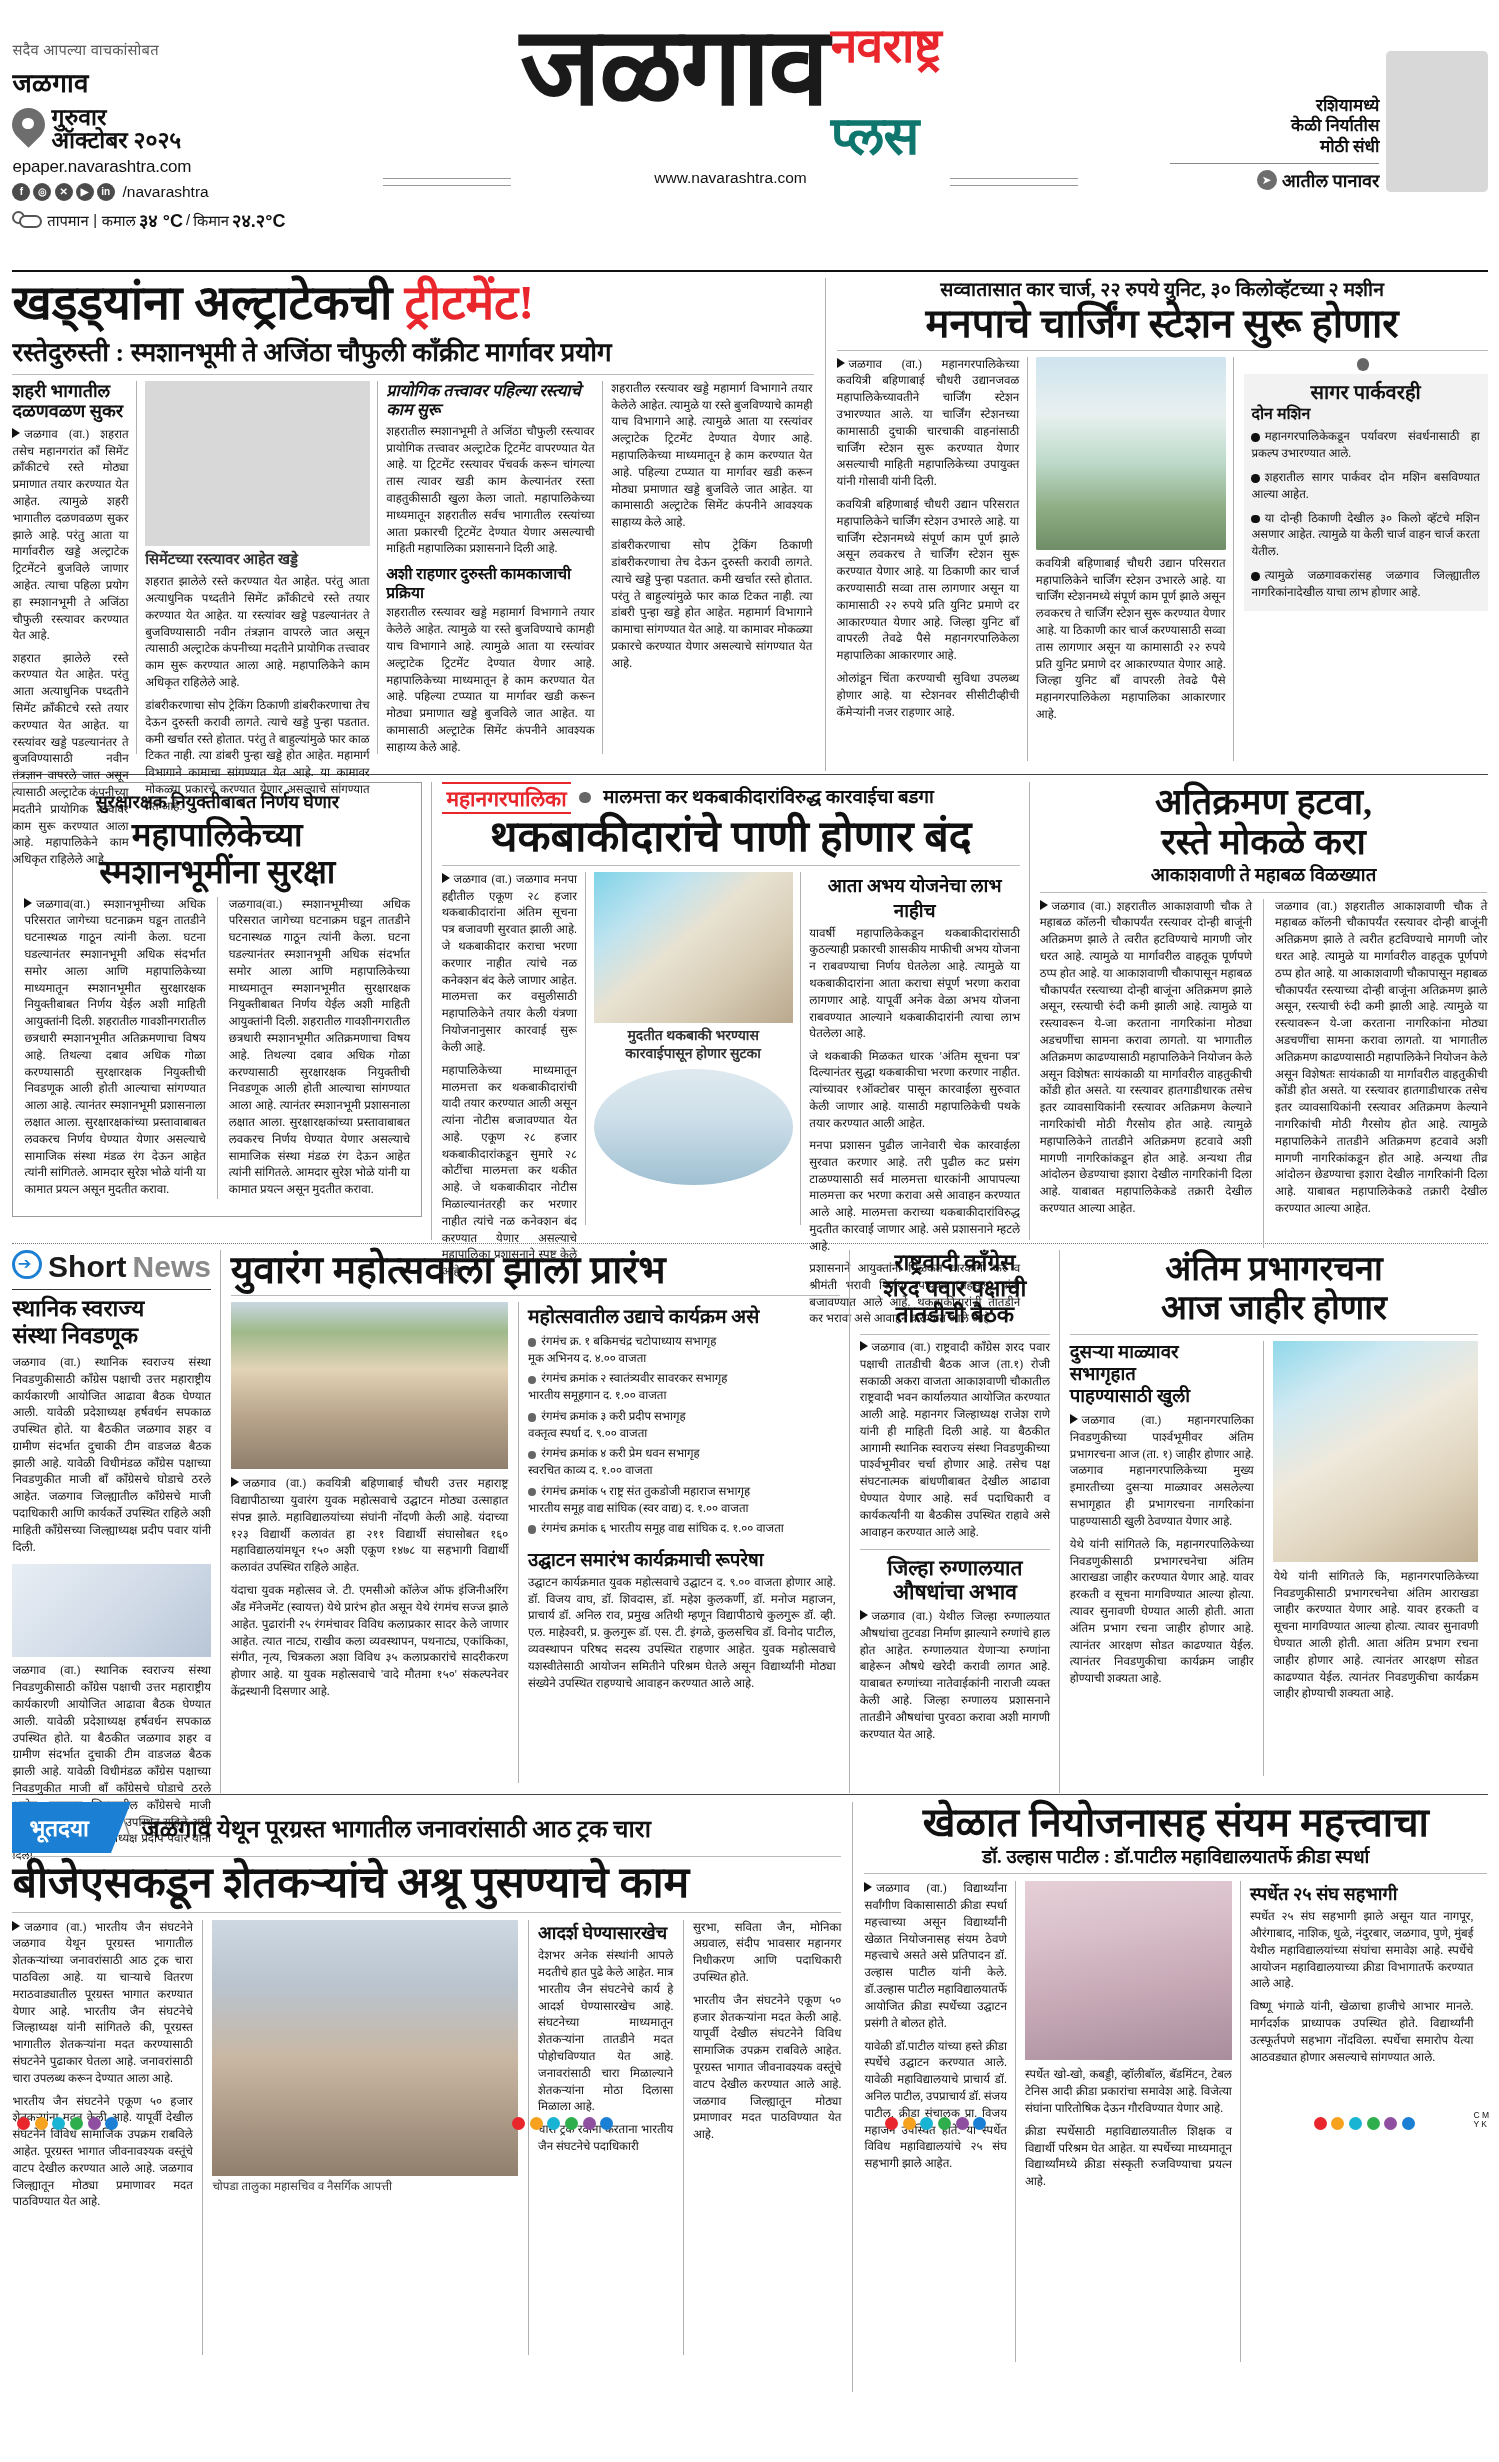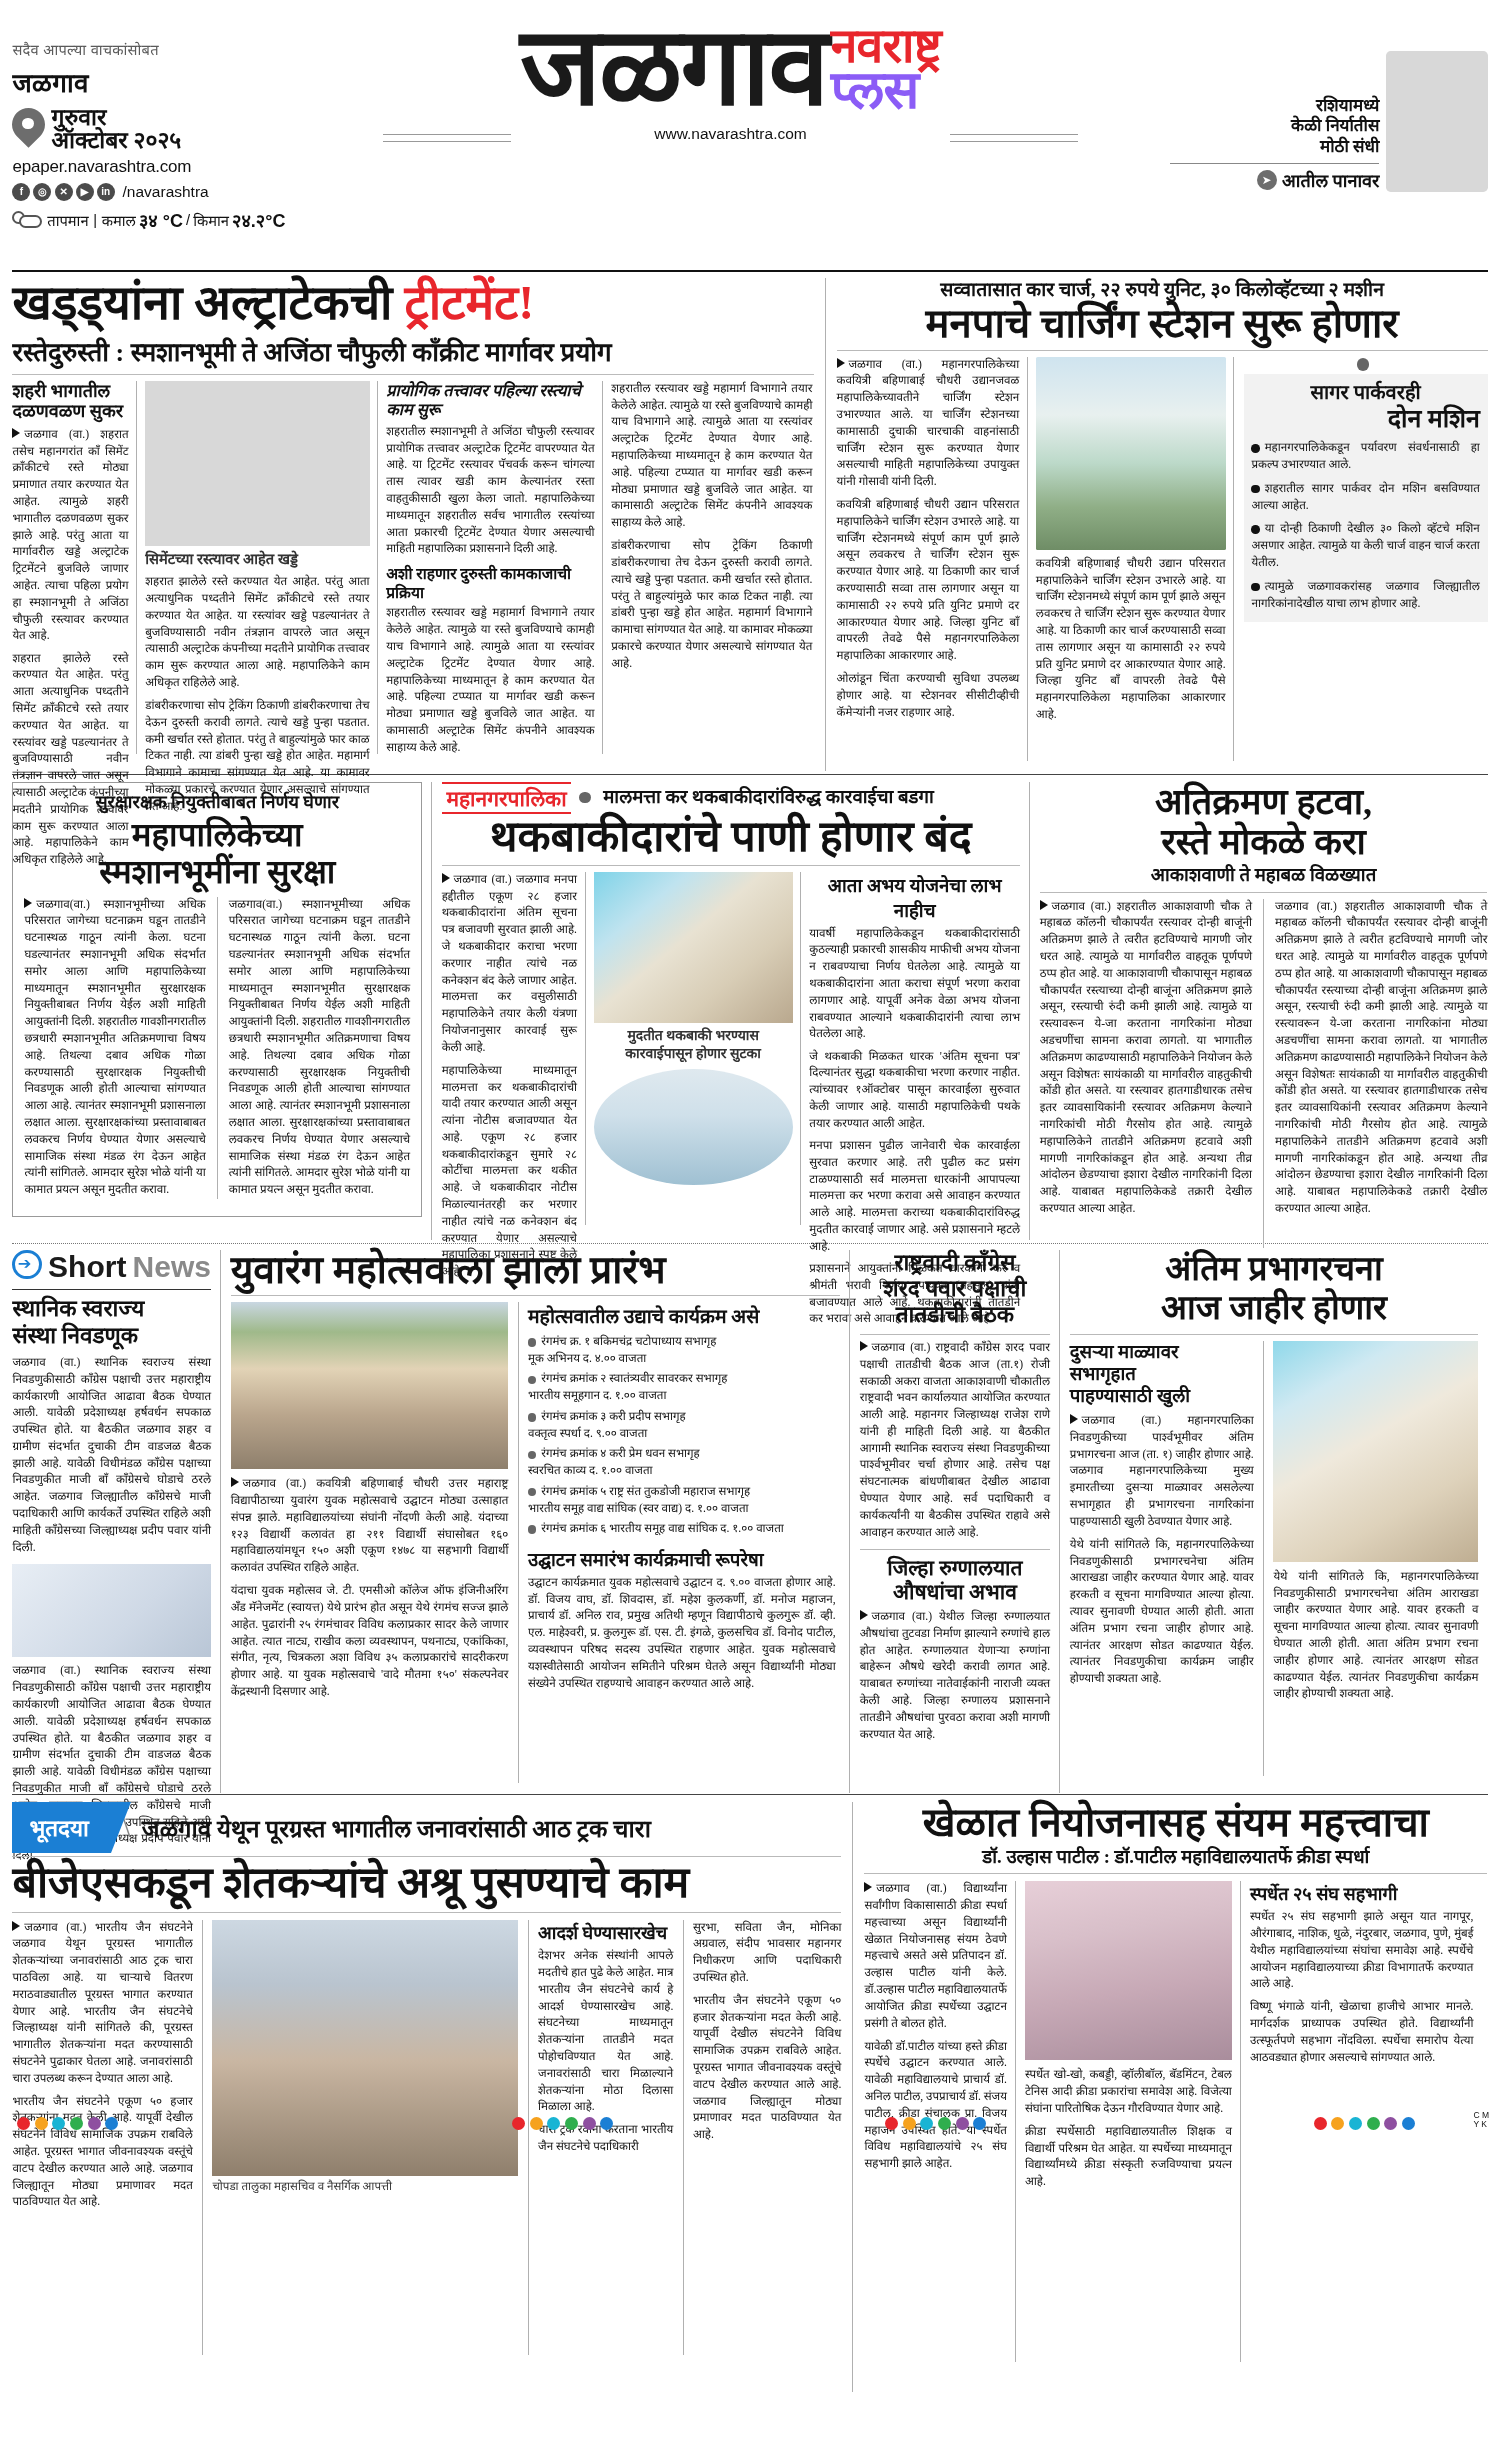--- a/index.html
+++ b/index.html
@@ -37,21 +37,21 @@
   .wx .sun { width: 13px; height: 13px; border-radius: 50%; border: 2.3px solid #555; position: absolute; left: 0; top: 0.8px;}
   .wx .cl { width: 22.5px; height: 12.4px; background: #fff; border: 2.3px solid #555; border-radius: 7px; position: absolute; left: 7px; top: 5.4px;}
   .mh-temp b { font-size: 18px; }
 
   .mh-center { flex: 1; text-align: center; position: relative; padding-top: 4.7px;}
   .logo-row { display: flex; align-items: flex-start; justify-content: center; gap: 3.1px; }
   .logo-main { font-size: 109px; font-weight: 700; line-height: .92; letter-spacing: -1.6px;
                font-family: "Liberation Sans", sans-serif; color: #1a1a1a; }
   .logo-plus { padding-top: 9.3px; line-height: .88; text-align: left;}
   .logo-nav { font-size: 48px; font-weight: 700; color: #e8262c; font-family: "Liberation Sans", sans-serif; letter-spacing: -0.8px;}
-  .logo-pl { font-size: 53px; font-weight: 700; color: #8b5cf6; font-family: "Liberation Sans", sans-serif; letter-spacing: -0.8px;}
+  .logo-pl { font-size: 53px; font-weight: 700; color: #0f766e; font-family: "Liberation Sans", sans-serif; letter-spacing: -0.8px; margin-top: 46px;}
   .logo-url { margin-top: 9.3px; font-size: 15.5px; position: relative; font-family: "Liberation Sans", sans-serif;}
   .logo-url:before, .logo-url:after { content:""; position: absolute; top: 50%; width: 128px; height: 5.4px;
       border-top: 0.8px solid #999; border-bottom: 0.8px solid #999; }
   .logo-url:before { left: 92px; } .logo-url:after { right: 92px; }
 
   .mh-right { width: 318px; display: flex; align-items: flex-end; padding-top: 40px; }
   .mh-r-text { text-align: right; padding-right: 6.2px; flex: 1;}
   .mh-r-text .t { font-size: 17px; line-height: 1.22; font-weight: 600; }
   .mh-r-div { border-top: 1.6px solid #888; margin: 5.4px 0 3.9px; }
   .mh-r-bot { display: flex; align-items: center; justify-content: flex-end; gap: 5.4px; }
@@ -233,21 +233,21 @@
           <div class="body-t" style="font-size:11.6px; margin-top:6.2px;">ओलांडून चिंता करण्याची सुविधा उपलब्ध होणार आहे. या स्टेशनवर सीसीटीव्हीची कॅमेऱ्यांनी नजर राहणार आहे.</div>
         </div>
         <div class="vdiv" style="width:210px; padding:0 7.8px;">
           <div class="photo ph-ev" style="height:193px; border-radius:1.6px;"></div>
           <div class="body-t" style="font-size:11.6px; margin-top:6.2px;">कवयित्री बहिणाबाई चौधरी उद्यान परिसरात महापालिकेने चार्जिंग स्टेशन उभारले आहे. या चार्जिंग स्टेशनमध्ये संपूर्ण काम पूर्ण झाले असून लवकरच ते चार्जिंग स्टेशन सुरू करण्यात येणार आहे. या ठिकाणी कार चार्ज करण्यासाठी सव्वा तास लागणार असून या कामासाठी २२ रुपये प्रति युनिट प्रमाणे दर आकारण्यात येणार आहे. जिल्हा युनिट बाँ वापरली तेवढे पैसे महानगरपालिकेला महापालिका आकारणार आहे.</div>
         </div>
         <div class="vdiv" style="width:259px; padding-left:9.3px;">
           <div style="text-align:center; margin-bottom:2.3px;"><span class="bullet-dot g" style="width:12.4px;height:12.4px;"></span></div>
           <div style="background:#f2f2f2; padding:6.2px 7.8px 9.3px;">
             <div class="sub" style="font-size:20px; text-align:center; line-height:1.2;">सागर पार्कवरही</div>
-            <div class="sub" style="font-size:25px; text-align:right; line-height:1.2; margin-bottom:6.2px;">दोन मशिन</div>
+            <div class="sub" style="font-size:16px; text-align:left; line-height:1.2; margin-bottom:6.2px;">दोन मशिन</div>
             <div>
               <div class="body-t" style="font-size:11.6px; margin-bottom:7px;"><span class="bullet-dot"></span><span>महानगरपालिकेकडून पर्यावरण संवर्धनासाठी हा प्रकल्प उभारण्यात आले.</span></div>
               <div class="body-t" style="font-size:11.6px; margin-bottom:7px;"><span class="bullet-dot"></span><span>शहरातील सागर पार्कवर दोन मशिन बसविण्यात आल्या आहेत.</span></div>
               <div class="body-t" style="font-size:11.6px; margin-bottom:7px;"><span class="bullet-dot"></span><span>या दोन्ही ठिकाणी देखील ३० किलो व्हॅटचे मशिन असणार आहेत. त्यामुळे या केली चार्ज वाहन चार्ज करता येतील.</span></div>
               <div class="body-t" style="font-size:11.6px;"><span class="bullet-dot"></span><span>त्यामुळे जळगावकरांसह जळगाव जिल्ह्यातील नागरिकांनादेखील याचा लाभ होणार आहे.</span></div>
             </div>
           </div>
         </div>
       </div>
     </div>

